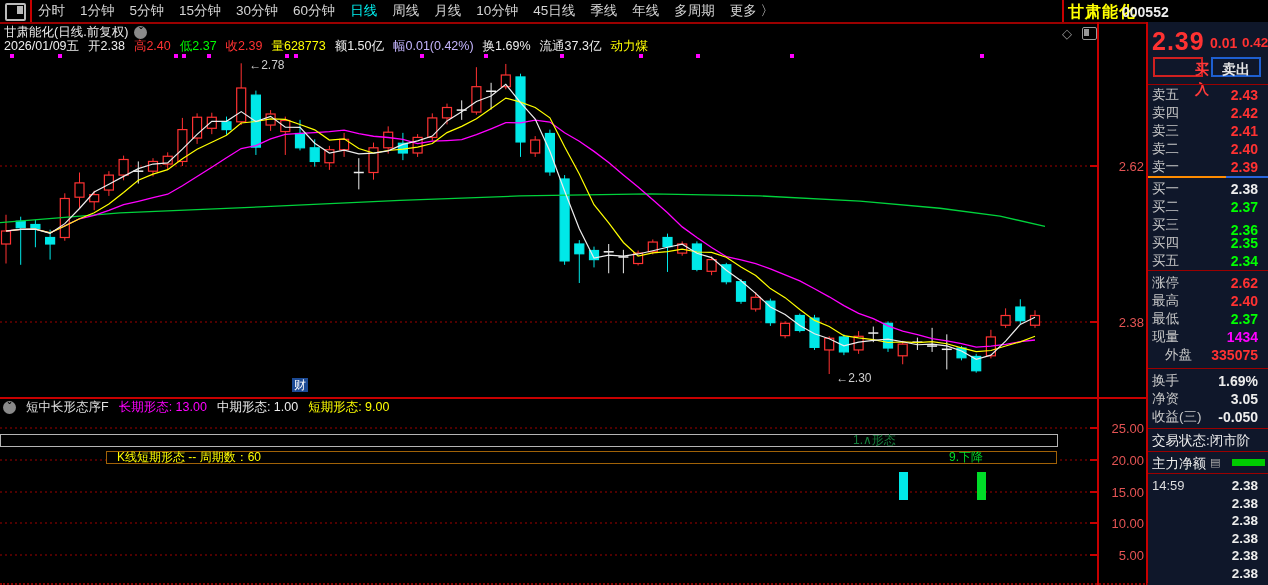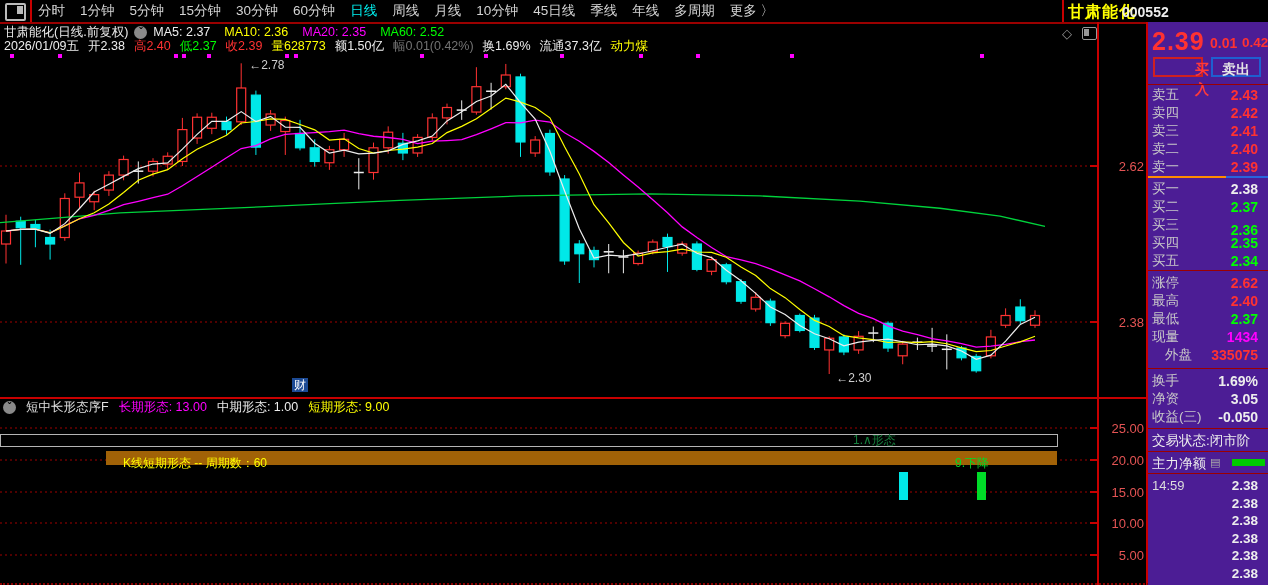--- a/index.html
+++ b/index.html
@@ -36,26 +36,26 @@
   #subtop{left:0;top:397px;width:1147px;height:2px;background:#c80000;}
   #botline{left:0;top:583px;width:1268px;border-top:2px dotted #8c0000;}
   .tick{width:7px;height:2px;background:#c80000;left:1090px;}
   .axlbl{width:44px;text-align:right;font-size:13px;color:#e45454;left:1100px;}
   
   #subhdr{left:3px;top:400px;height:15px;display:flex;align-items:center;font-size:12.5px;white-space:nowrap;}
   #subhdr span{margin-right:10px;}
   
   .band{background:#000;box-sizing:border-box;font-size:12px;line-height:11px;}
   #band1{left:0;top:434px;width:1058px;height:13px;border:1px solid #b4b4b4;}
-  #band2{left:106px;top:451px;width:951px;height:13px;border:7px solid #a16207;}
+  #band2{left:106px;top:451px;width:951px;height:13px;border:1px solid #a16207;}
   .bandlbl{position:absolute;top:0;}
   
   #cai{left:292px;top:378px;background:#1c4a94;color:#fff;font-size:12px;padding:0 2px;line-height:14px;}
   
-  #sidebar{left:1148px;top:22px;width:120px;height:563px;background:#4c1d95;}
+  #sidebar{left:1148px;top:22px;width:120px;height:563px;background:#0f172a;}
   .sb{position:absolute;}
   .hsep{left:0;width:120px;height:1px;background:#9b0000;}
   .qrow{left:0;width:120px;height:18px;display:flex;justify-content:space-between;align-items:center;
         padding:0 10px 0 4px;box-sizing:border-box;font-size:13.5px;}
   .qlbl{color:#c8c8c8;}
   .qval{font-weight:bold;font-size:14px;}
   #bigpx{left:4px;top:5px;font-size:25px;font-weight:bold;color:#ff3232;letter-spacing:1px;}
   #chg{left:62px;top:13px;font-size:14px;font-weight:bold;color:#ff3232;}
   #chgp{left:94px;top:13px;font-size:13.5px;font-weight:bold;color:#ff3232;}
   .btn{top:35px;width:50px;height:20px;line-height:20px;text-align:center;font-size:14px;font-weight:bold;box-sizing:border-box;}
@@ -99,35 +99,34 @@
       <span class="per">更多 〉</span>
     </div>
   <div class="abs vred" style="left:1062px;top:0;height:22px;"></div>
   <span id="tb-name" class="abs">甘肃能化</span>
   <span id="tb-code" class="abs">000552</span>
 </div>
 
 <div id="row2" class="abs">
   <span>甘肃能化(日线.前复权)</span>
   <span class="circico">ˇ</span>
-  <span id="ma-segs"><span class="ma" style="color: rgb(237, 237, 237);">MA5: 2.37</span><span class="ma" style="color: rgb(255, 255, 0);">MA10: 2.36</span><span class="ma" style="color: rgb(255, 0, 255);">MA20: 2.35</span><span class="ma" style="color: rgb(0, 255, 0);">MA60: 2.52</span></span>
 </div>
 <span class="abs diam">◇</span>
 <span class="abs splitico">
     <i></i>
   </span>
 <div id="row3" class="abs">
     <span style="color: rgb(237, 237, 237);">2026/01/09五</span>
     <span style="color: rgb(237, 237, 237);">开2.38</span>
     <span style="color: rgb(255, 50, 50);">高2.40</span>
     <span style="color: rgb(0, 255, 0);">低2.37</span>
     <span style="color: rgb(255, 50, 50);">收2.39</span>
     <span style="color: rgb(255, 255, 0);">量628773</span>
     <span style="color: rgb(237, 237, 237);">额1.50亿</span>
-    <span style="color: #737373;">幅0.01(0.42%)</span>
+    <span style="color: #c4b5fd;">幅0.01(0.42%)</span>
     <span style="color: rgb(237, 237, 237);">换1.69%</span>
     <span style="color: rgb(237, 237, 237);">流通37.3亿</span>
     <span style="color: rgb(255, 255, 0);">动力煤</span>
   </div>
 
 <svg id="chartsvg" width="1098" height="585" viewBox="0 0 1098 585">
     <line x1="0" y1="165.99999999999986" x2="1097" y2="165.99999999999986" stroke="#a00000" stroke-width="1" stroke-dasharray="2,3"></line>
     <line x1="0" y1="322" x2="1097" y2="322" stroke="#a00000" stroke-width="1" stroke-dasharray="2,3"></line>
     <line x1="0" y1="428" x2="1097" y2="428" stroke="#a00000" stroke-width="1" stroke-dasharray="2,3"></line>
     <line x1="0" y1="460" x2="1097" y2="460" stroke="#a00000" stroke-width="1" stroke-dasharray="2,3"></line>

